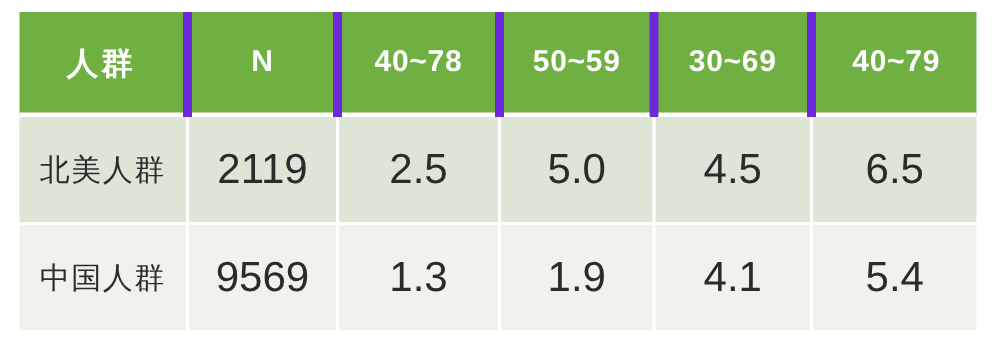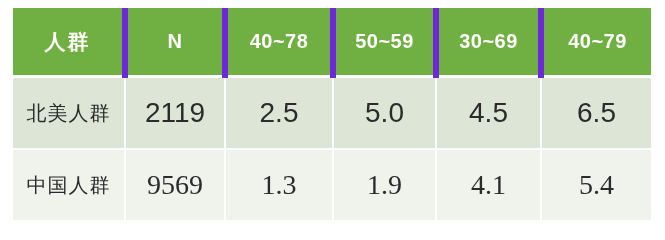--- a/index.html
+++ b/index.html
@@ -69,21 +69,21 @@
   }
   .data-table tbody td:last-child {
     border-right: none;
   }
   .data-table tbody td.cjk {
     font-size: 20px;
     letter-spacing: 1px;
   }
 
   .data-table tbody tr.row-alt-a td { background: #dde6d6; margin-top: 33px; }
-  .data-table tbody tr.row-alt-b td { background: #eff3ec; font-family: Liberation Serif, serif; }
+  .data-table tbody tr.row-alt-b td { background: #eff3ec; }
 
   
   .data-table tbody tr + tr td {
     border-top: 2px solid #ffffff;
   }
   
   .data-table tbody tr:first-child td {
     border-top: 3px solid #ffffff;
   }
 </style>

